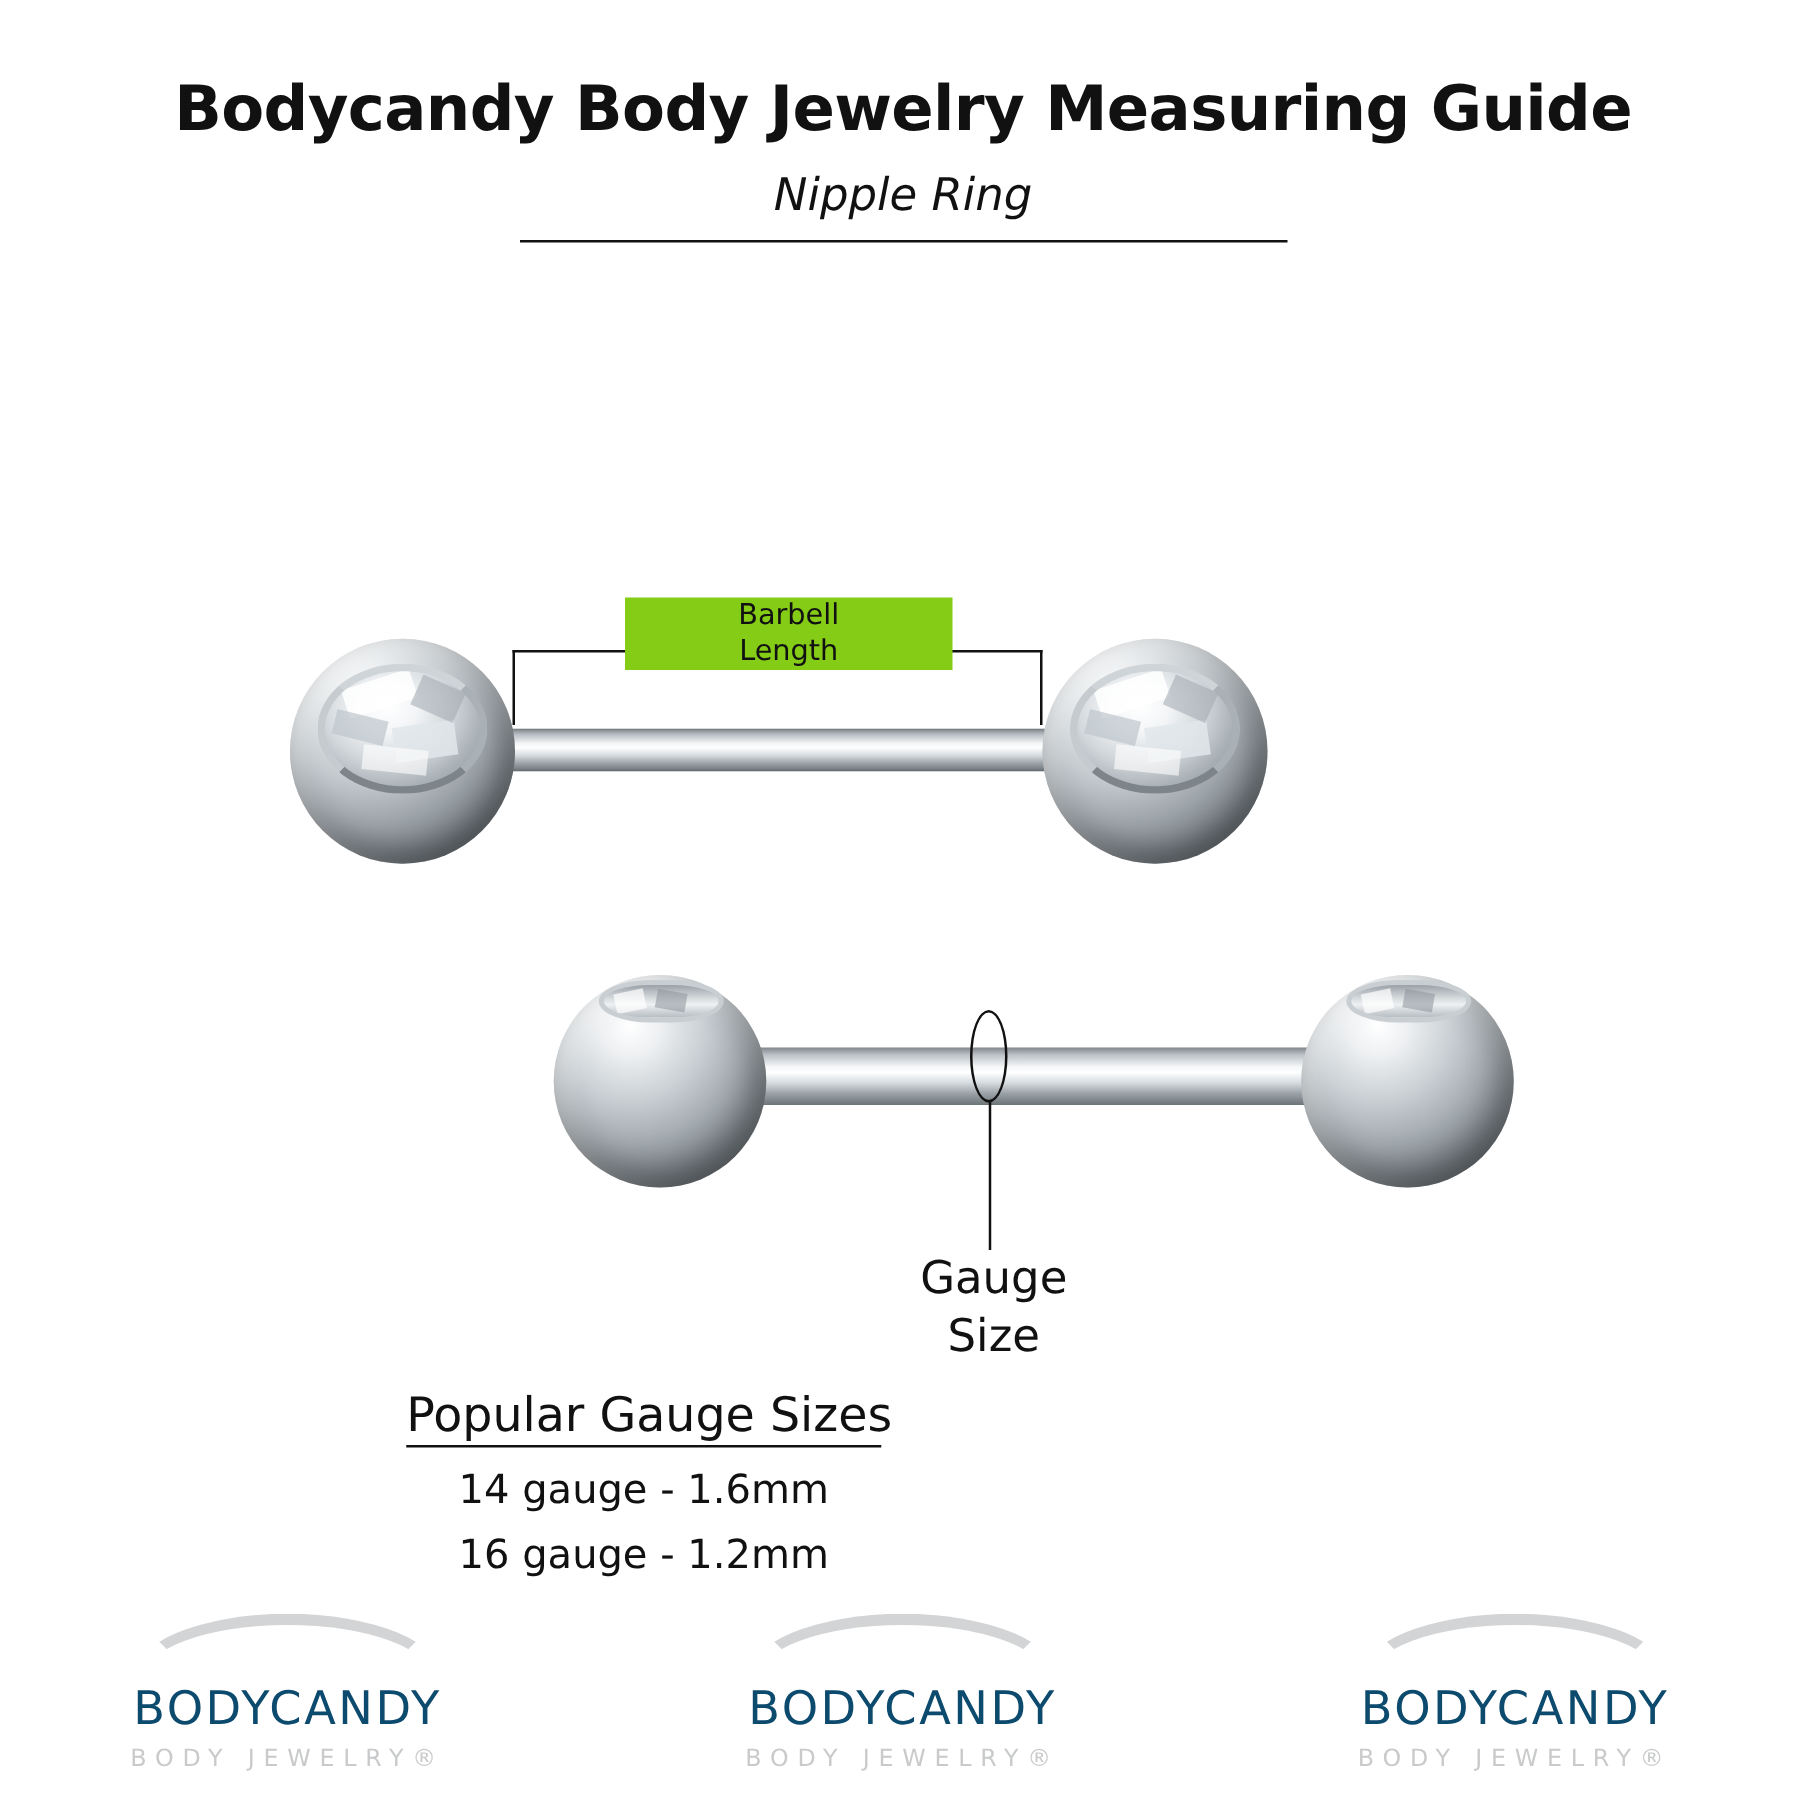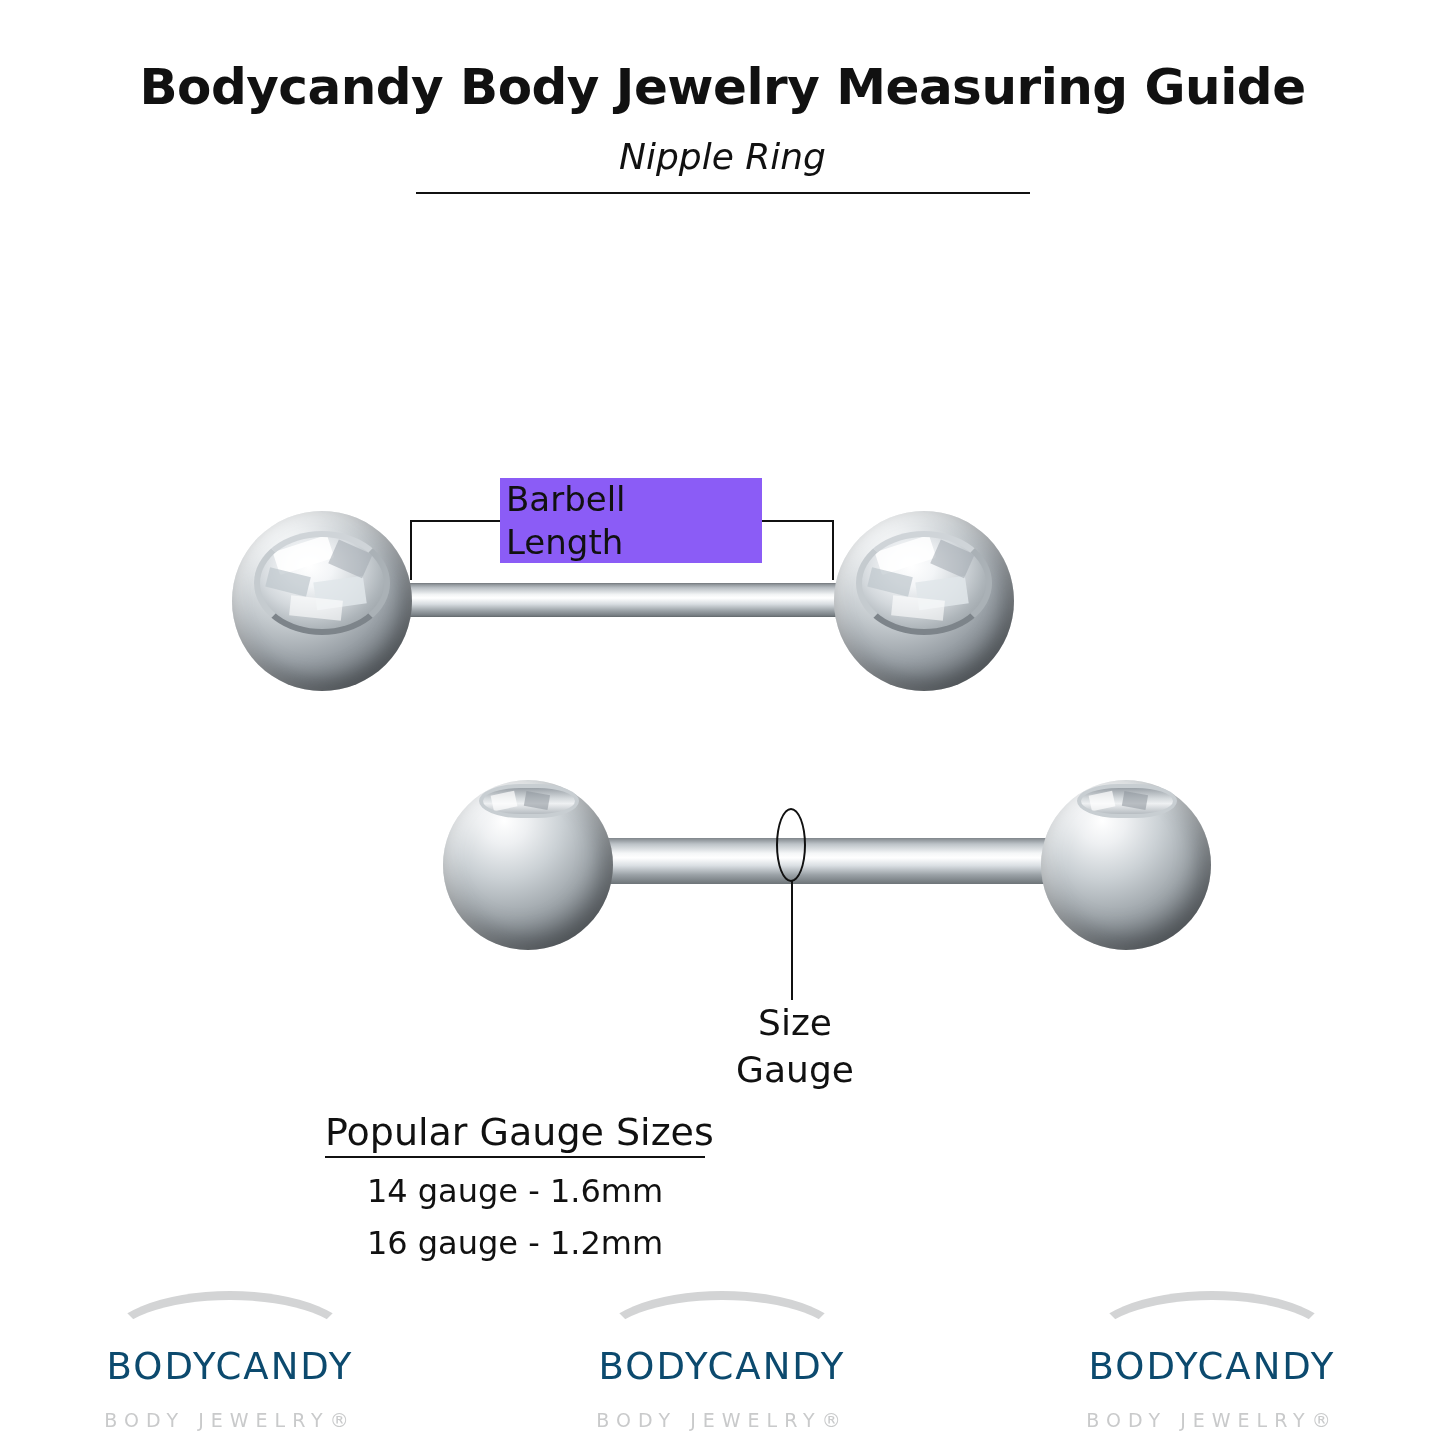--- a/index.html
+++ b/index.html
@@ -176,26 +176,26 @@
     height: 60px;
     background: #111;
   }
   .dim-tick.l { left: 0; }
   .dim-tick.r { left: 422px; }
   .dim-label {
     position: absolute;
     top: -42px;
     left: 90px;
     width: 250px;
-    text-align: left;
-    font-family: "DejaVu Sans", sans-serif;
-    font-size: 34px;
+    text-align: center;
+    font-family: "DejaVu Sans", sans-serif;
+    font-size: 23px;
     line-height: 1.25;
     color: #111;
-    background: #8b5cf6;
+    background: #84cc16;
     padding: 0 6px;
   }
 
   
   .barbell2 {
     position: absolute;
     top: 780px;
     left: 443px;
     width: 768px;
     height: 180px;
@@ -300,21 +300,21 @@
     font-size: 37px;
     letter-spacing: 2px;
     color: #0c4a6e;
     font-weight: normal;
   }
   .logo .tag {
     font-family: "DejaVu Sans", sans-serif;
     font-size: 19px;
     letter-spacing: 7px;
     color: #c9cacb;
-    margin-top: 21px;
+    margin-top: 8px;
   }
 </style>
 </head>
 <body>
 
 <div class="page">
 
   <div class="title-main">Bodycandy Body Jewelry Measuring Guide</div>
   <div class="title-sub">Nipple Ring</div>
   <div class="title-sub-underline"></div>
@@ -364,22 +364,22 @@
       <div class="gem-top">
         <div class="gt1"></div>
           <div class="gt2"></div>
       </div>
     </div>
   </div>
 
   <div class="gauge-ellipse"></div>
   <div class="gauge-leader"></div>
   <div class="gauge-label">
+    <div>Gauge</div>
     <div>Size</div>
-    <div>Gauge</div>
   </div>
 
   <div class="gauges-block">
     <div class="heading">Popular Gauge Sizes</div>
     <div class="heading-rule"></div>
     <div class="listline">14 gauge - 1.6mm</div>
     <div class="listline">16 gauge - 1.2mm</div>
   </div>
 
   <div class="footer">

